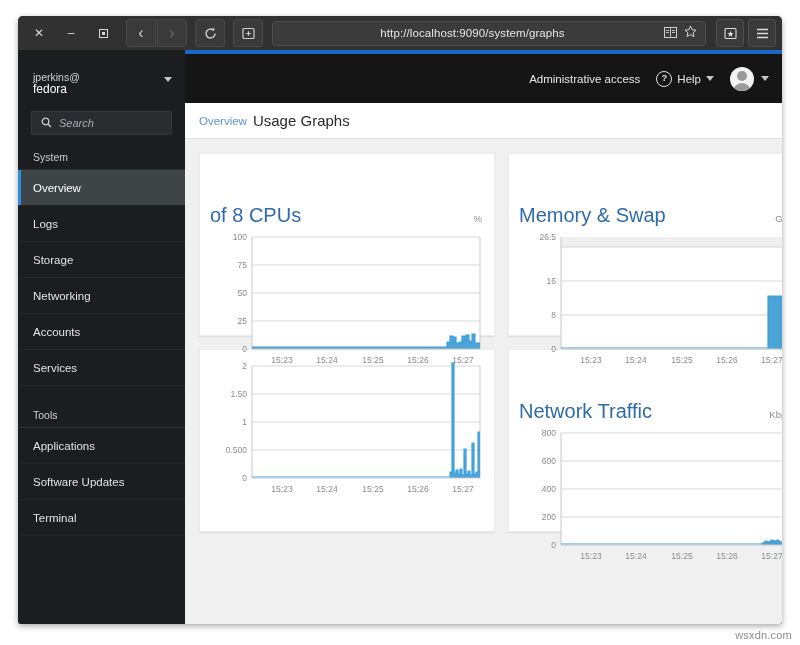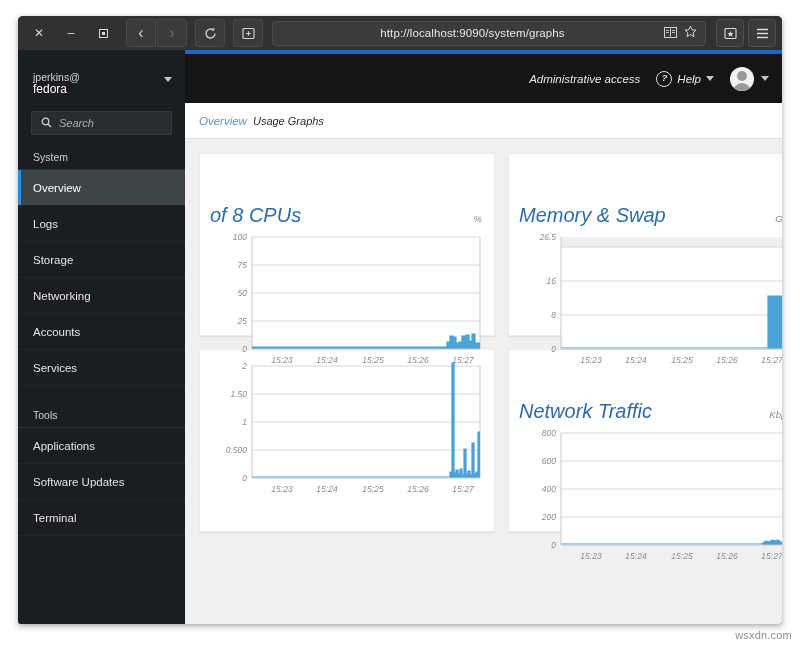--- a/index.html
+++ b/index.html
@@ -177,21 +177,20 @@
     width: 3px;
     background: #2b8fe0;
   }
 
   
   .content {
     position: absolute;
     left: 167px; top: 0;
     width: 597px; height: 445px;
     background: #f0f0f0;
-    font-style: italic;
   }
   .topbar {
     height: 49px;
     background: #151515;
     display: flex;
     align-items: center;
     justify-content: flex-end;
     padding-right: 13px;
     gap: 16px;
     box-sizing: border-box;
@@ -237,21 +236,21 @@
     height: 36px;
     background: #ffffff;
     border-bottom: 1px solid #e0e0e0;
     display: flex;
     align-items: center;
     padding-left: 14px;
     gap: 6px;
     box-sizing: border-box;
   }
   .crumb-link { color: #5b93c9; font-size: 11.5px; }
-  .crumb-cur { color: #2b2b2b; font-size: 11px; }
+  .crumb-cur { color: #2b2b2b; font-size: 15px; }
 
   .cards {
     padding: 14px 14px 0 14px;
     display: grid;
     grid-template-columns: 1fr 1fr;
     gap: 13px;
     box-sizing: border-box;
   }
   .card {
     background: #ffffff;

